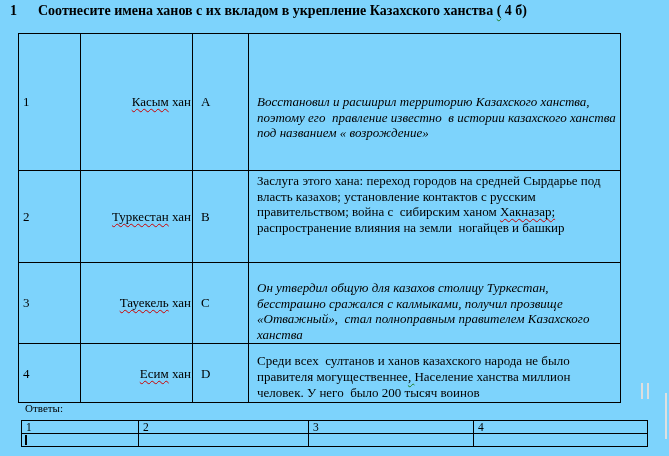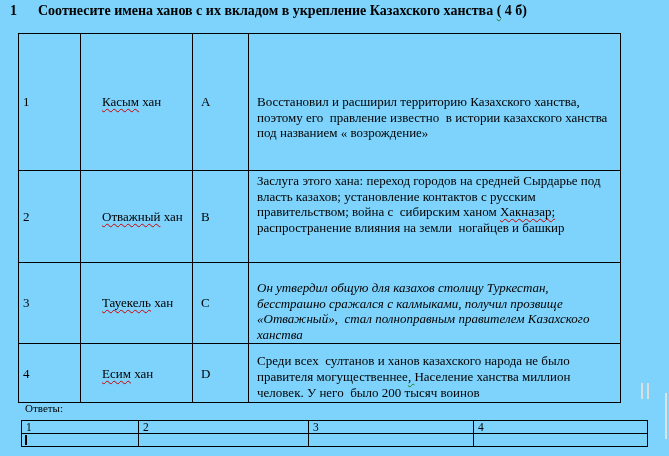--- a/index.html
+++ b/index.html
@@ -17,25 +17,25 @@
 
   .wavy-red   { text-decoration: underline wavy #cc0000; text-decoration-thickness: 1px; text-underline-offset: 2px; text-decoration-skip-ink: none; }
   .wavy-green { text-decoration: underline wavy #1e7d1e; text-decoration-thickness: 1px; text-underline-offset: 2px; text-decoration-skip-ink: none; }
 
   table.match {
     position: absolute; left: 18px; top: 33px;
     width: 602px; border-collapse: collapse; table-layout: fixed;
   }
   table.match td { border: 1px solid #000; font-size: 13px; line-height: 15.6px; overflow: hidden; }
   td.c-num    { vertical-align: middle; padding-left: 4px; }
-  td.c-name   { vertical-align: middle; padding-left: 21px; }
+  td.c-name   { vertical-align: middle; padding-left: 21px; text-align: right; }
   td.c-letter { vertical-align: middle; padding-left: 8px; }
   td.c-desc   { vertical-align: top; padding-left: 8px; padding-right: 2px; white-space: pre-wrap; }
   tr.r1 { height: 137px; } tr.r2 { height: 92px; } tr.r3 { height: 70px; } tr.r4 { height: 59px; }
-  tr.r1 td.c-desc { padding-top: 60px; }
+  tr.r1 td.c-desc { padding-top: 60px; font-style: italic; }
   tr.r2 td.c-desc { padding-top: 2px; }
   tr.r3 td.c-desc { padding-top: 17px; font-style: italic; }
   tr.r4 td.c-desc { padding-top: 9px; }
 
   .answers-label { position: absolute; left: 25px; top: 402px; font-size: 11px; }
   table.answers {
     position: absolute; left: 21px; top: 420px;
     width: 626px; border-collapse: collapse; table-layout: fixed;
   }
   table.answers td { border: 1px solid #000; font-size: 11.5px; line-height: 12px; height: 13px; padding: 0 2px 0 4px; vertical-align: top; position: relative; }
@@ -66,21 +66,21 @@
         <tr class="r1">
       <td class="c-num"><span>1</span></td>
       <td class="c-name"><span class="wavy-red">Касым</span><span> хан</span></td>
       <td class="c-letter"><span>A</span></td>
       <td class="c-desc"><span>Восстановил и расширил территорию Казахского ханства,
 поэтому его  правление известно  в истории казахского ханства
 под названием « возрождение»</span><span class="wavy-red"></span><span></span></td>
     </tr>
     <tr class="r2">
       <td class="c-num"><span>2</span></td>
-      <td class="c-name"><span class="wavy-red">Отважный</span><span> хан</span></td>
+      <td class="c-name"><span class="wavy-red">Туркестан</span><span> хан</span></td>
       <td class="c-letter"><span>B</span></td>
       <td class="c-desc"><span>Заслуга этого хана: переход городов на средней Сырдарье под
 власть казахов; установление контактов с русским
 правительством; война с  сибирским ханом </span><span class="wavy-red">Хакназар;</span><span>
 распространение влияния на земли  ногайцев и башкир</span></td>
     </tr>
     <tr class="r3">
       <td class="c-num"><span>3</span></td>
       <td class="c-name"><span class="wavy-red">Тауекель</span><span> хан</span></td>
       <td class="c-letter"><span>C</span></td>

